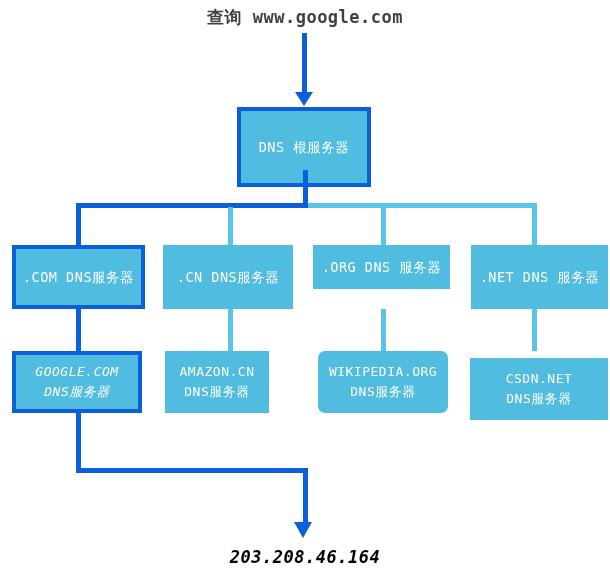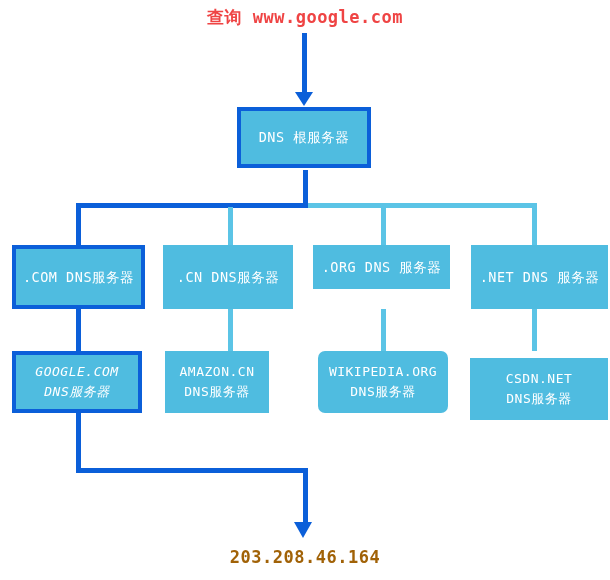--- a/index.html
+++ b/index.html
@@ -15,32 +15,33 @@
     background: #ffffff;
     overflow: hidden;
   }
   .diagram-title {
     position: absolute;
     left: 0; top: 6px;
     width: 610px;
     text-align: center;
     font-size: 17px;
     font-weight: bold;
-    color: #ef4444;
+    color: #404040;
     letter-spacing: 0.5px;
   }
   .result-ip {
     position: absolute;
     left: 0; top: 547px;
     width: 610px;
     text-align: center;
     font-size: 17px;
     font-weight: bold;
-    color: #a16207;
+    color: #000000;
     letter-spacing: 0.5px;
+    font-style: italic;
   }
   .node {
     position: absolute;
     background: var(--fill);
     color: #ffffff;
     display: flex;
     align-items: center;
     justify-content: center;
     text-align: center;
     font-size: 13.5px;
@@ -68,21 +69,21 @@
 </head>
 <body>
 
 <div id="stage">
 
   <div class="diagram-title">查询 www.google.com</div>
 
   <div class="line dark" style="left:302px; top:33px; width:5px; height:60px;"></div>
   <div class="arrowhead" style="left:295px; top:92px;"></div>
 
-  <div class="node highlight" style="left:237px; top:107px; width:134px; height:61px;">
+  <div class="node highlight" style="left:237px; top:107px; width:134px; height:80px;">
     <span>DNS 根服务器</span>
   </div>
 
   <div class="line dark" style="left:303px; top:170px; width:5px; height:38px;"></div>
 
   <div class="line dark" style="left:76px;  top:203px; width:232px; height:5px;"></div>
   <div class="line light" style="left:308px; top:203px; width:229px; height:5px;"></div>
 
   <div class="line dark" style="left:76px;  top:203px; width:5px; height:42px;"></div>
   <div class="line light" style="left:228px; top:207px; width:5px; height:38px;"></div>

